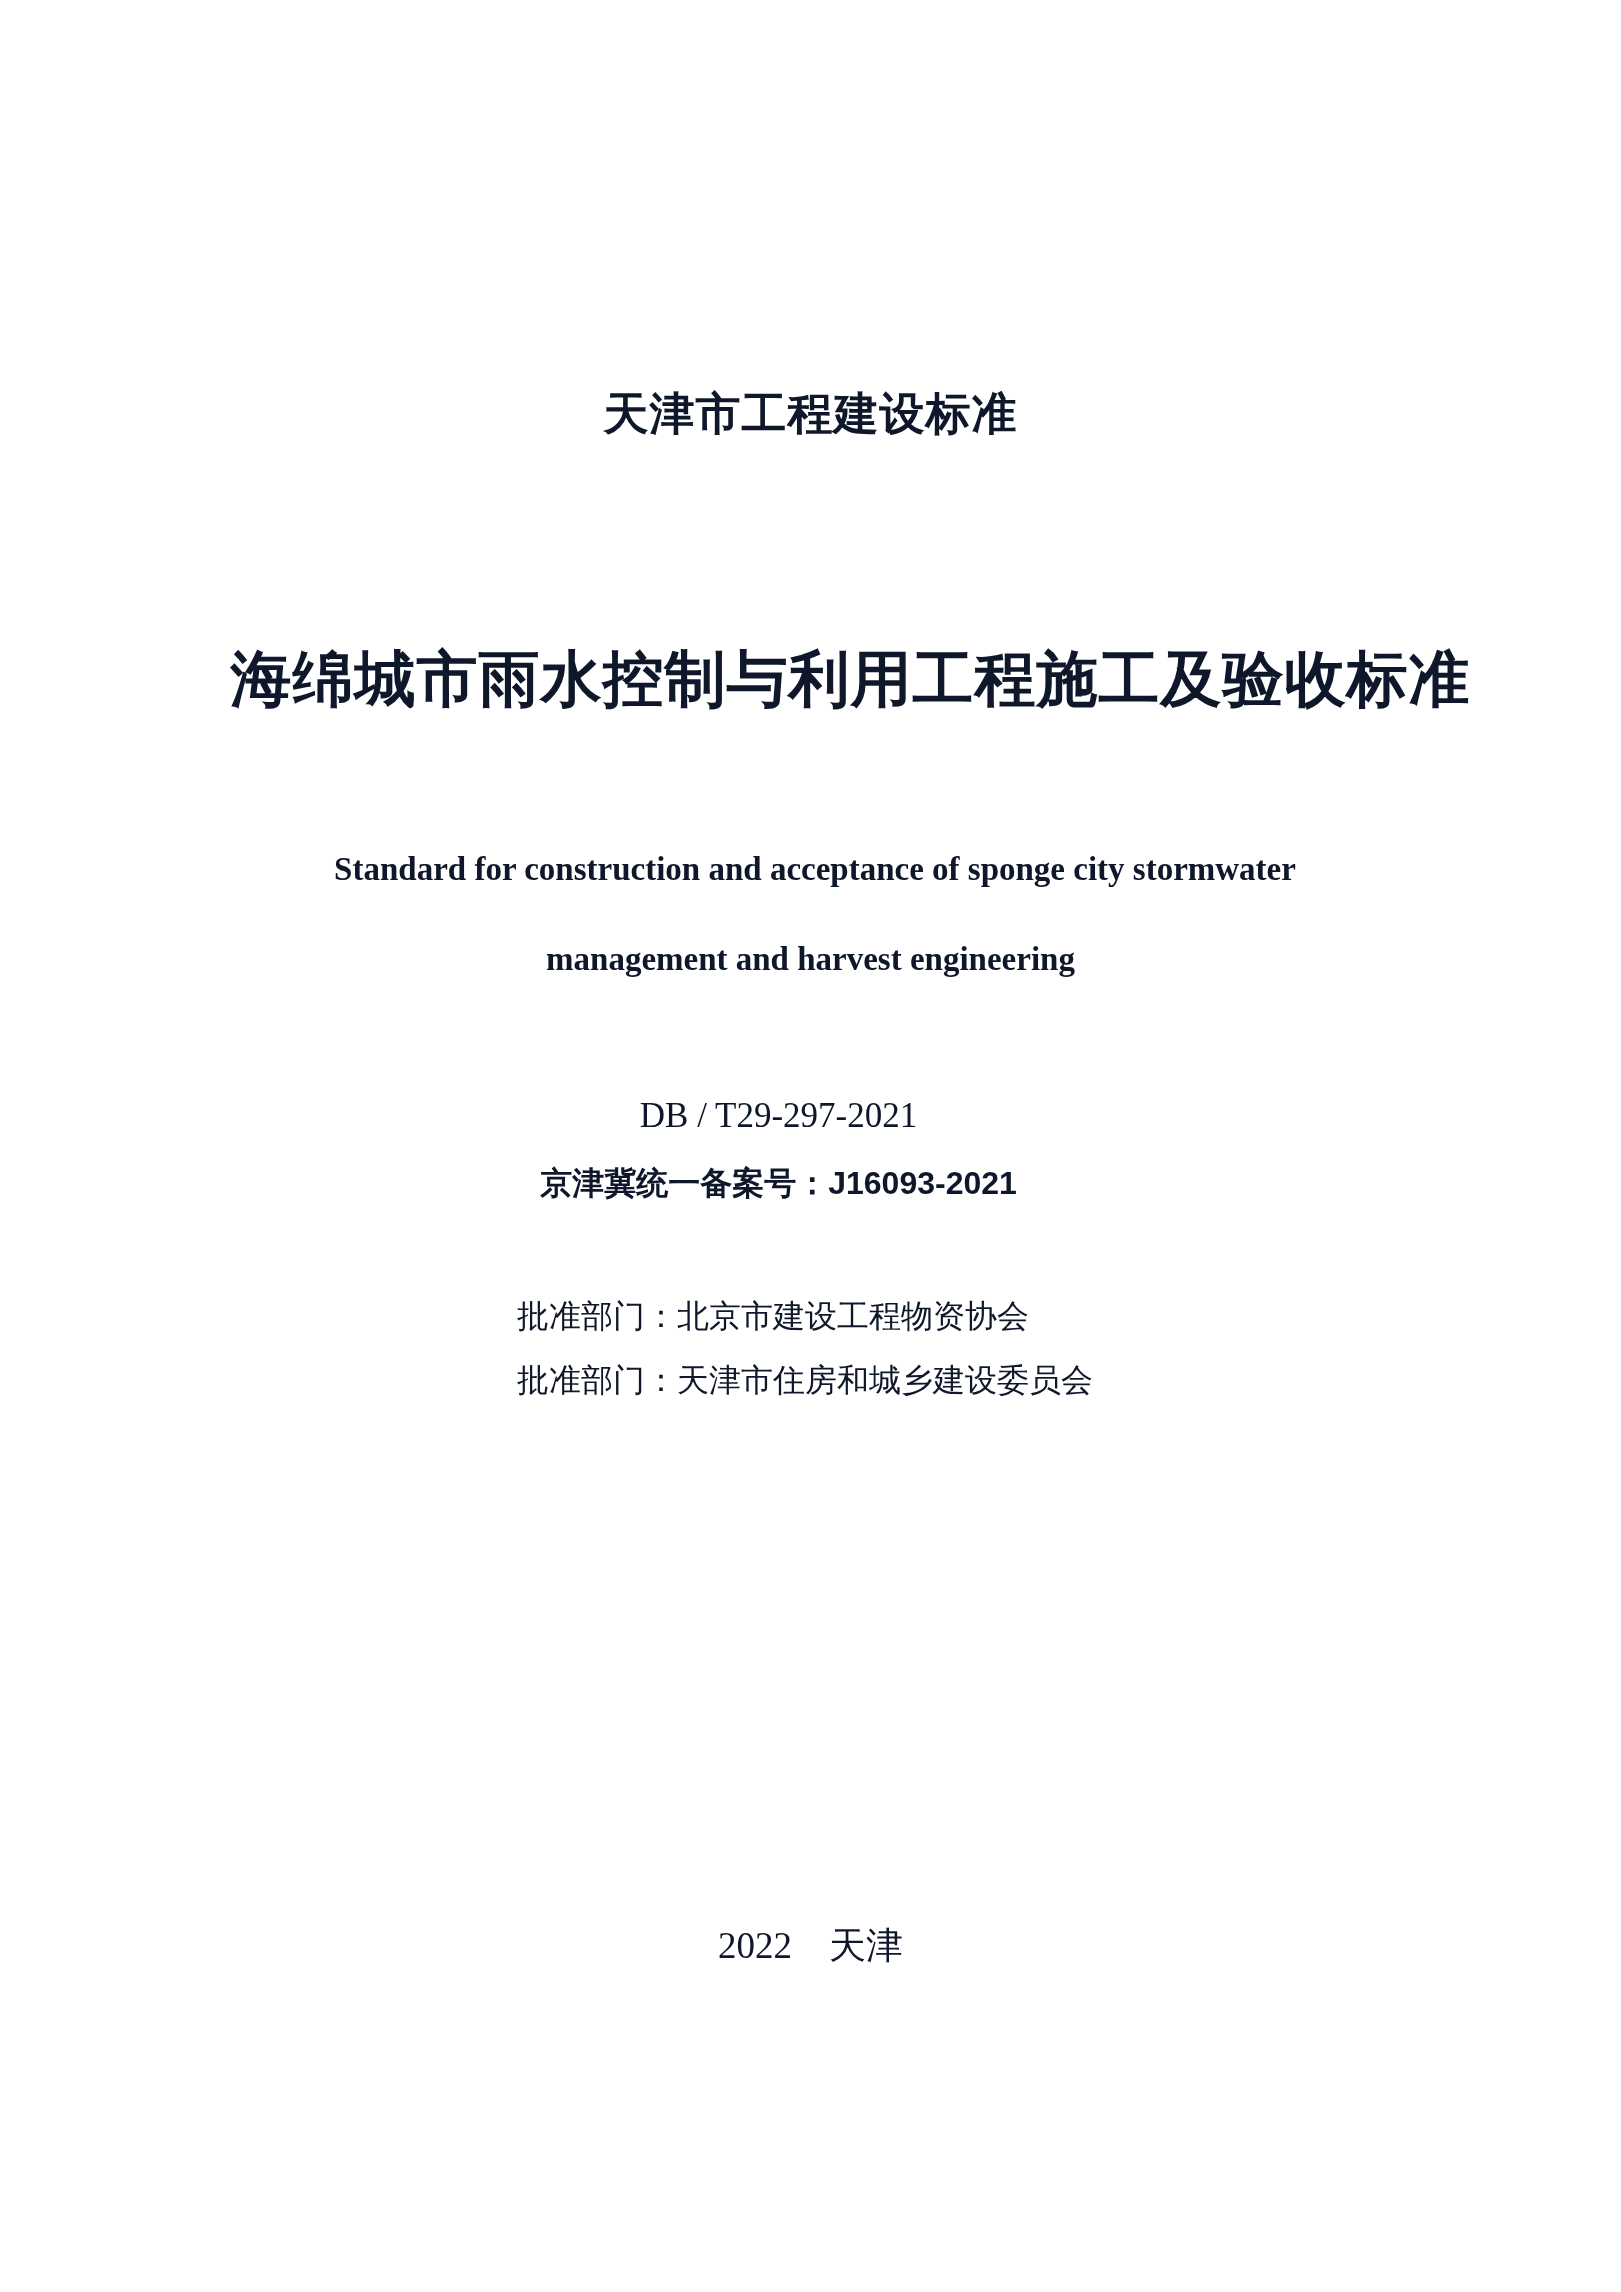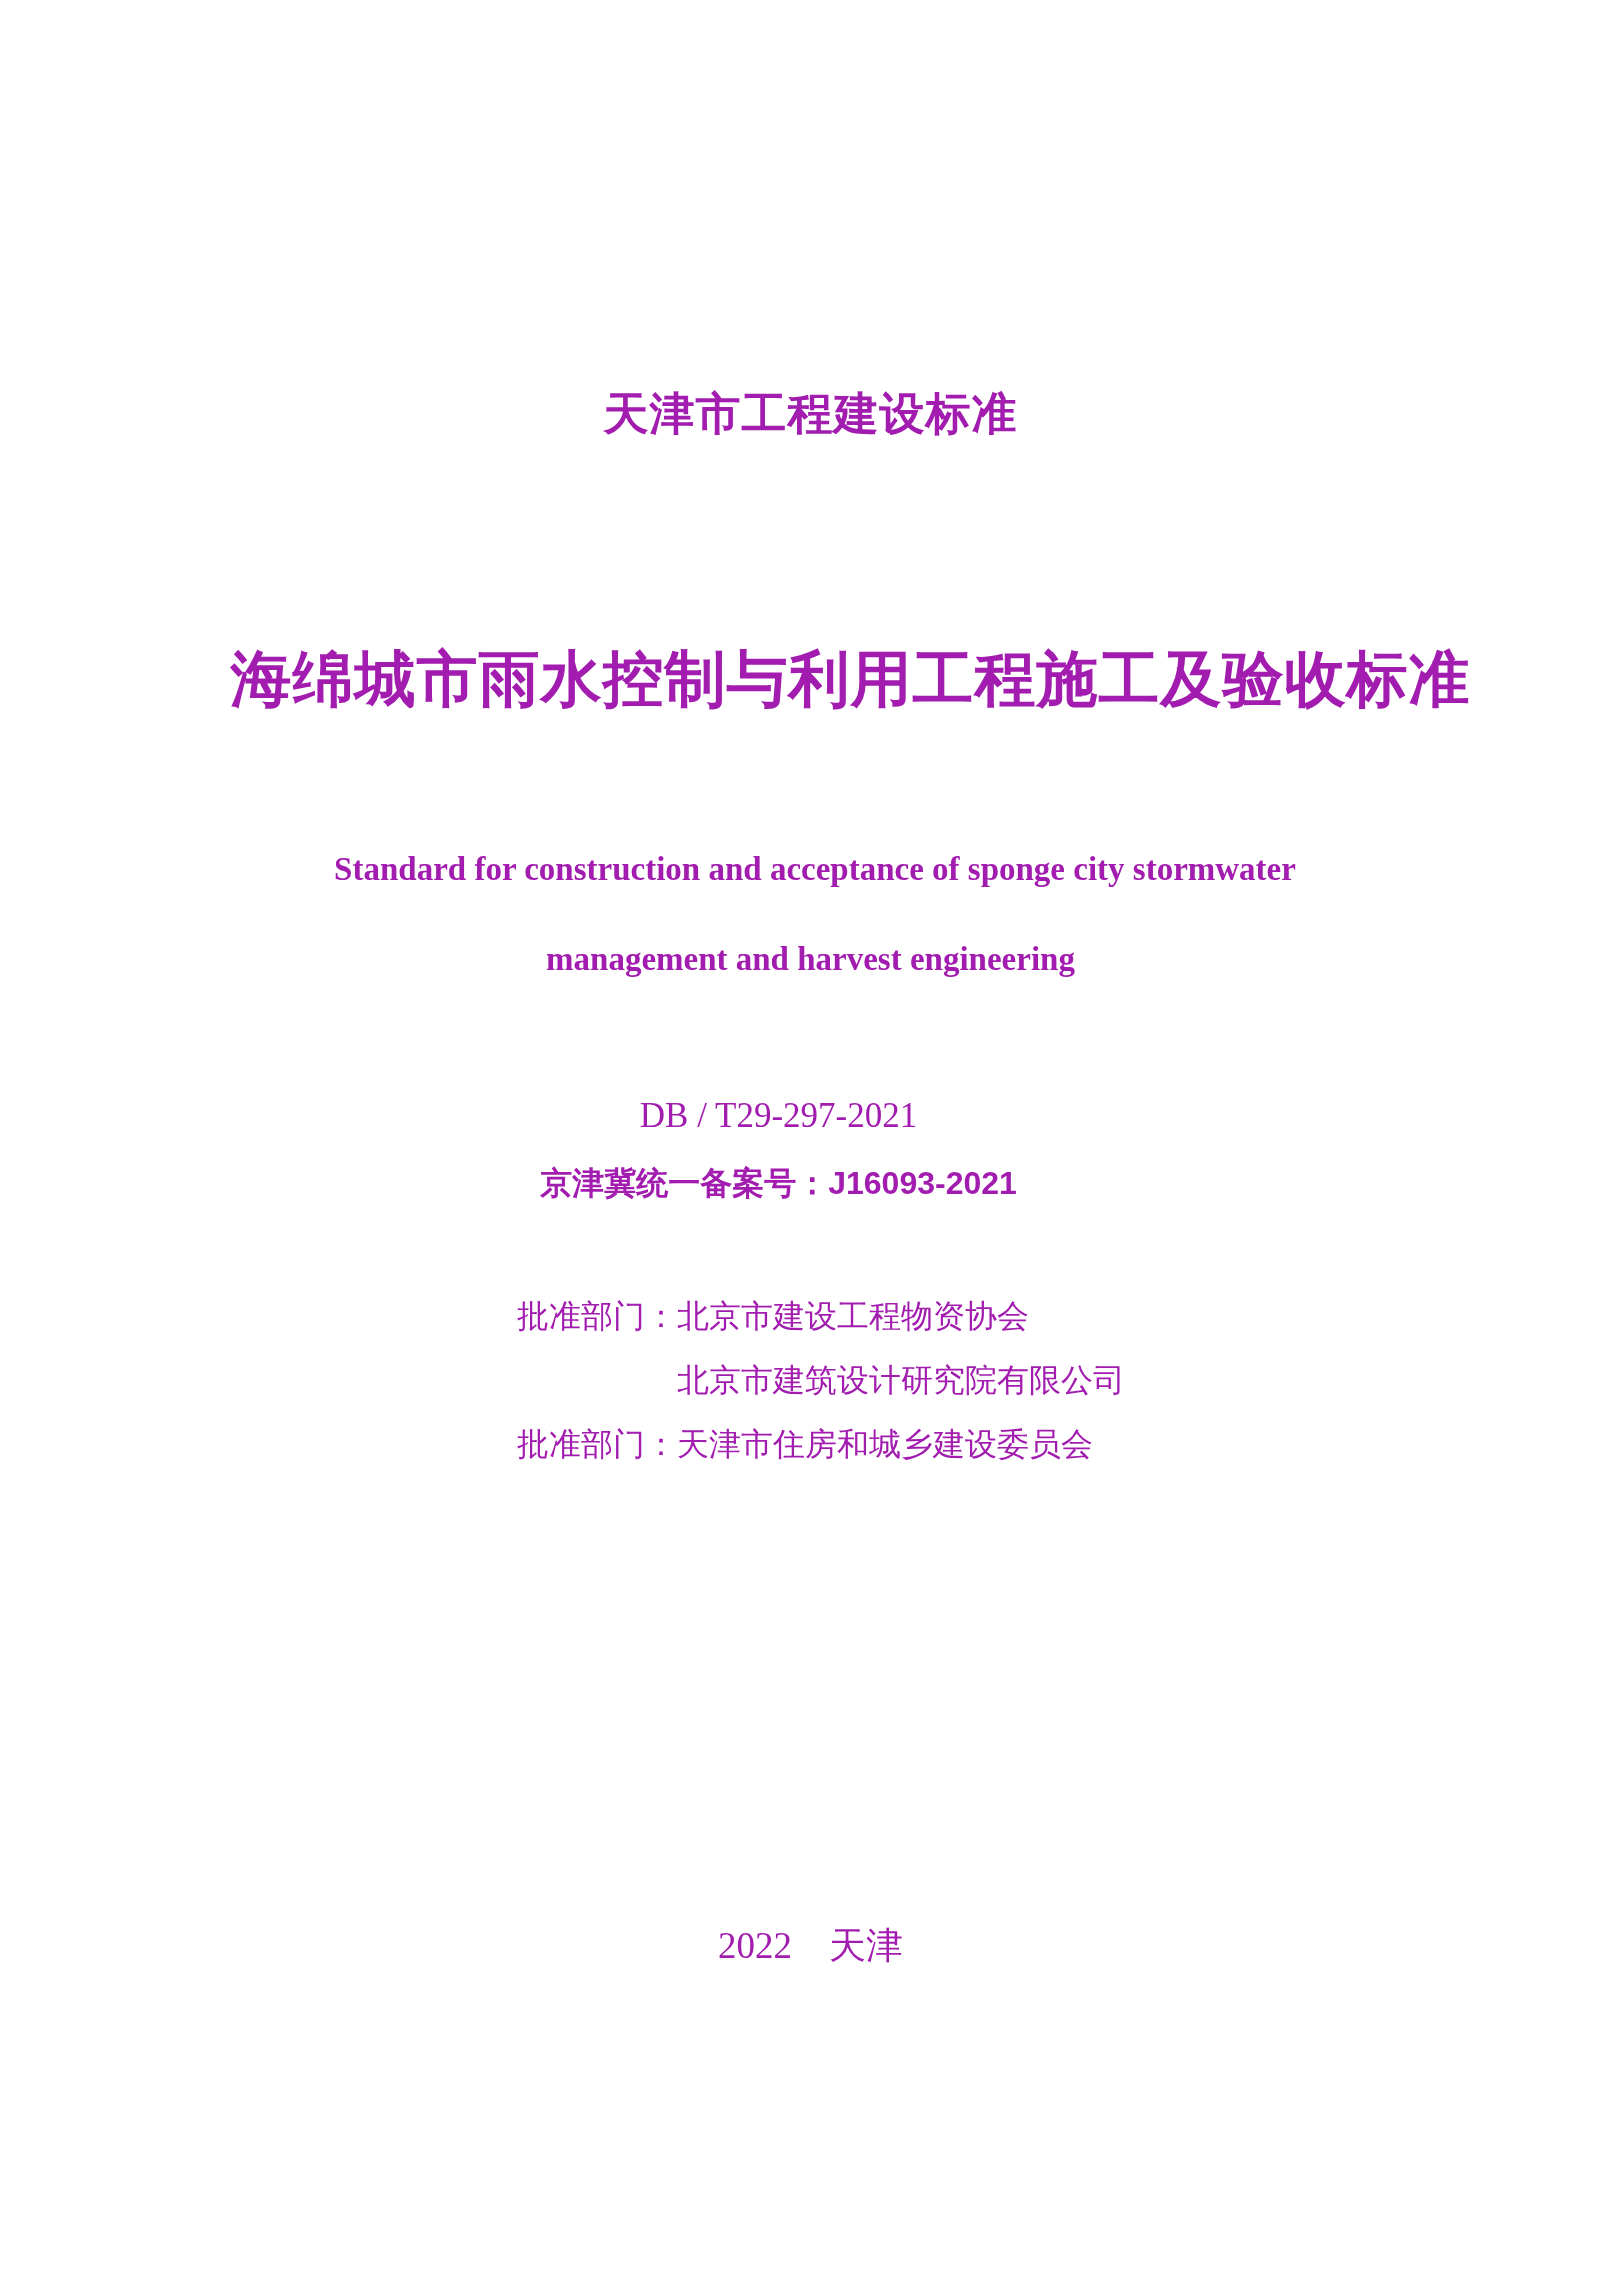--- a/index.html
+++ b/index.html
@@ -2,21 +2,21 @@
 <html><head>
 <meta charset="utf-8">
 <style>
   * { margin: 0; padding: 0; box-sizing: border-box; }
   html, body { background: #ffffff; }
   .page {
     position: relative;
     width: 1621px;
     height: 2293px;
     background: #ffffff;
-    color: #a21caf;
+    color: #0f172a;
     overflow: hidden;
     margin: 0 auto;
   }
   .centered {
     position: absolute;
     left: 0;
     width: 100%;
     text-align: center;
     white-space: nowrap;
   }
@@ -108,23 +108,20 @@
 
   <div class="std-block">
     <div class="std-number">DB / T29-297-2021</div>
     <div class="record-number">京津冀统一备案号：J16093-2021</div>
   </div>
 
   <div class="info-block">
     <div class="info-line">
       <span class="label">批准部门：</span><span>北京市建设工程物资协会</span>
     </div>
-    <div class="info-line indent">
-      <span>北京市建筑设计研究院有限公司</span>
-    </div>
     <div class="info-line">
       <span class="label">批准部门：</span><span>天津市住房和城乡建设委员会</span>
     </div>
   </div>
 
   <div class="centered footer">
     <span class="year">2022</span><span class="city">天津</span>
   </div>
 
 </div>

